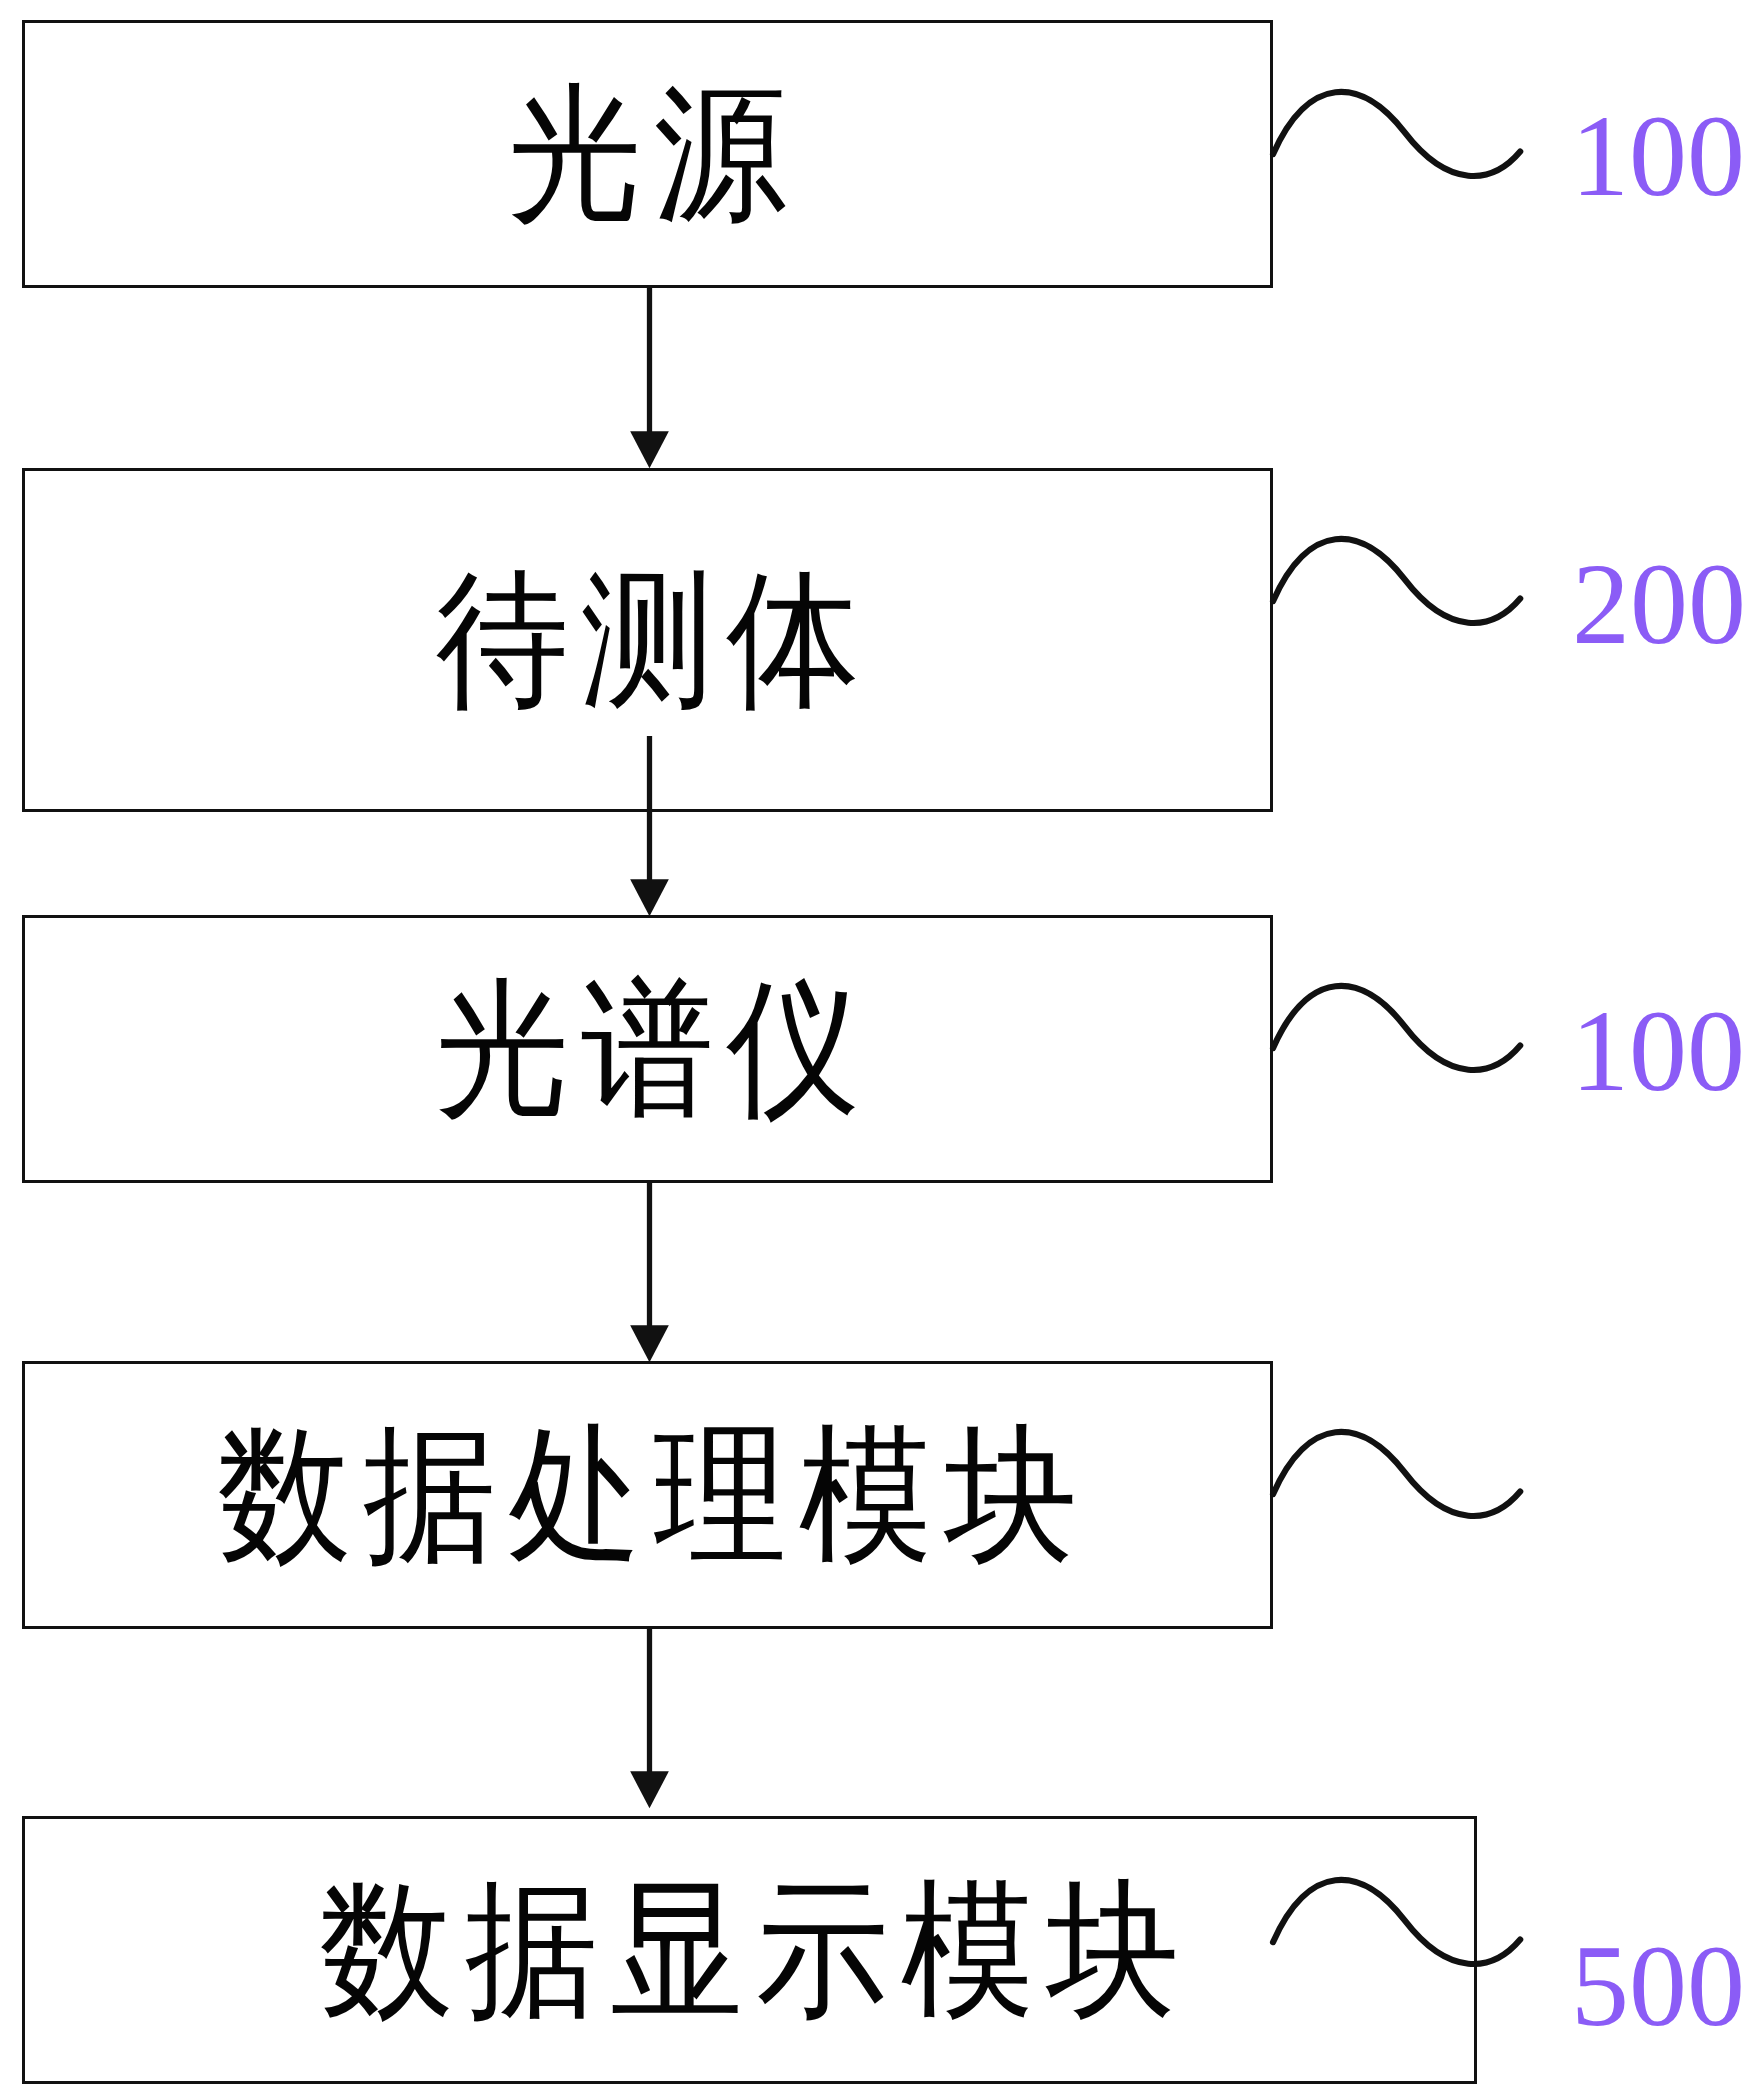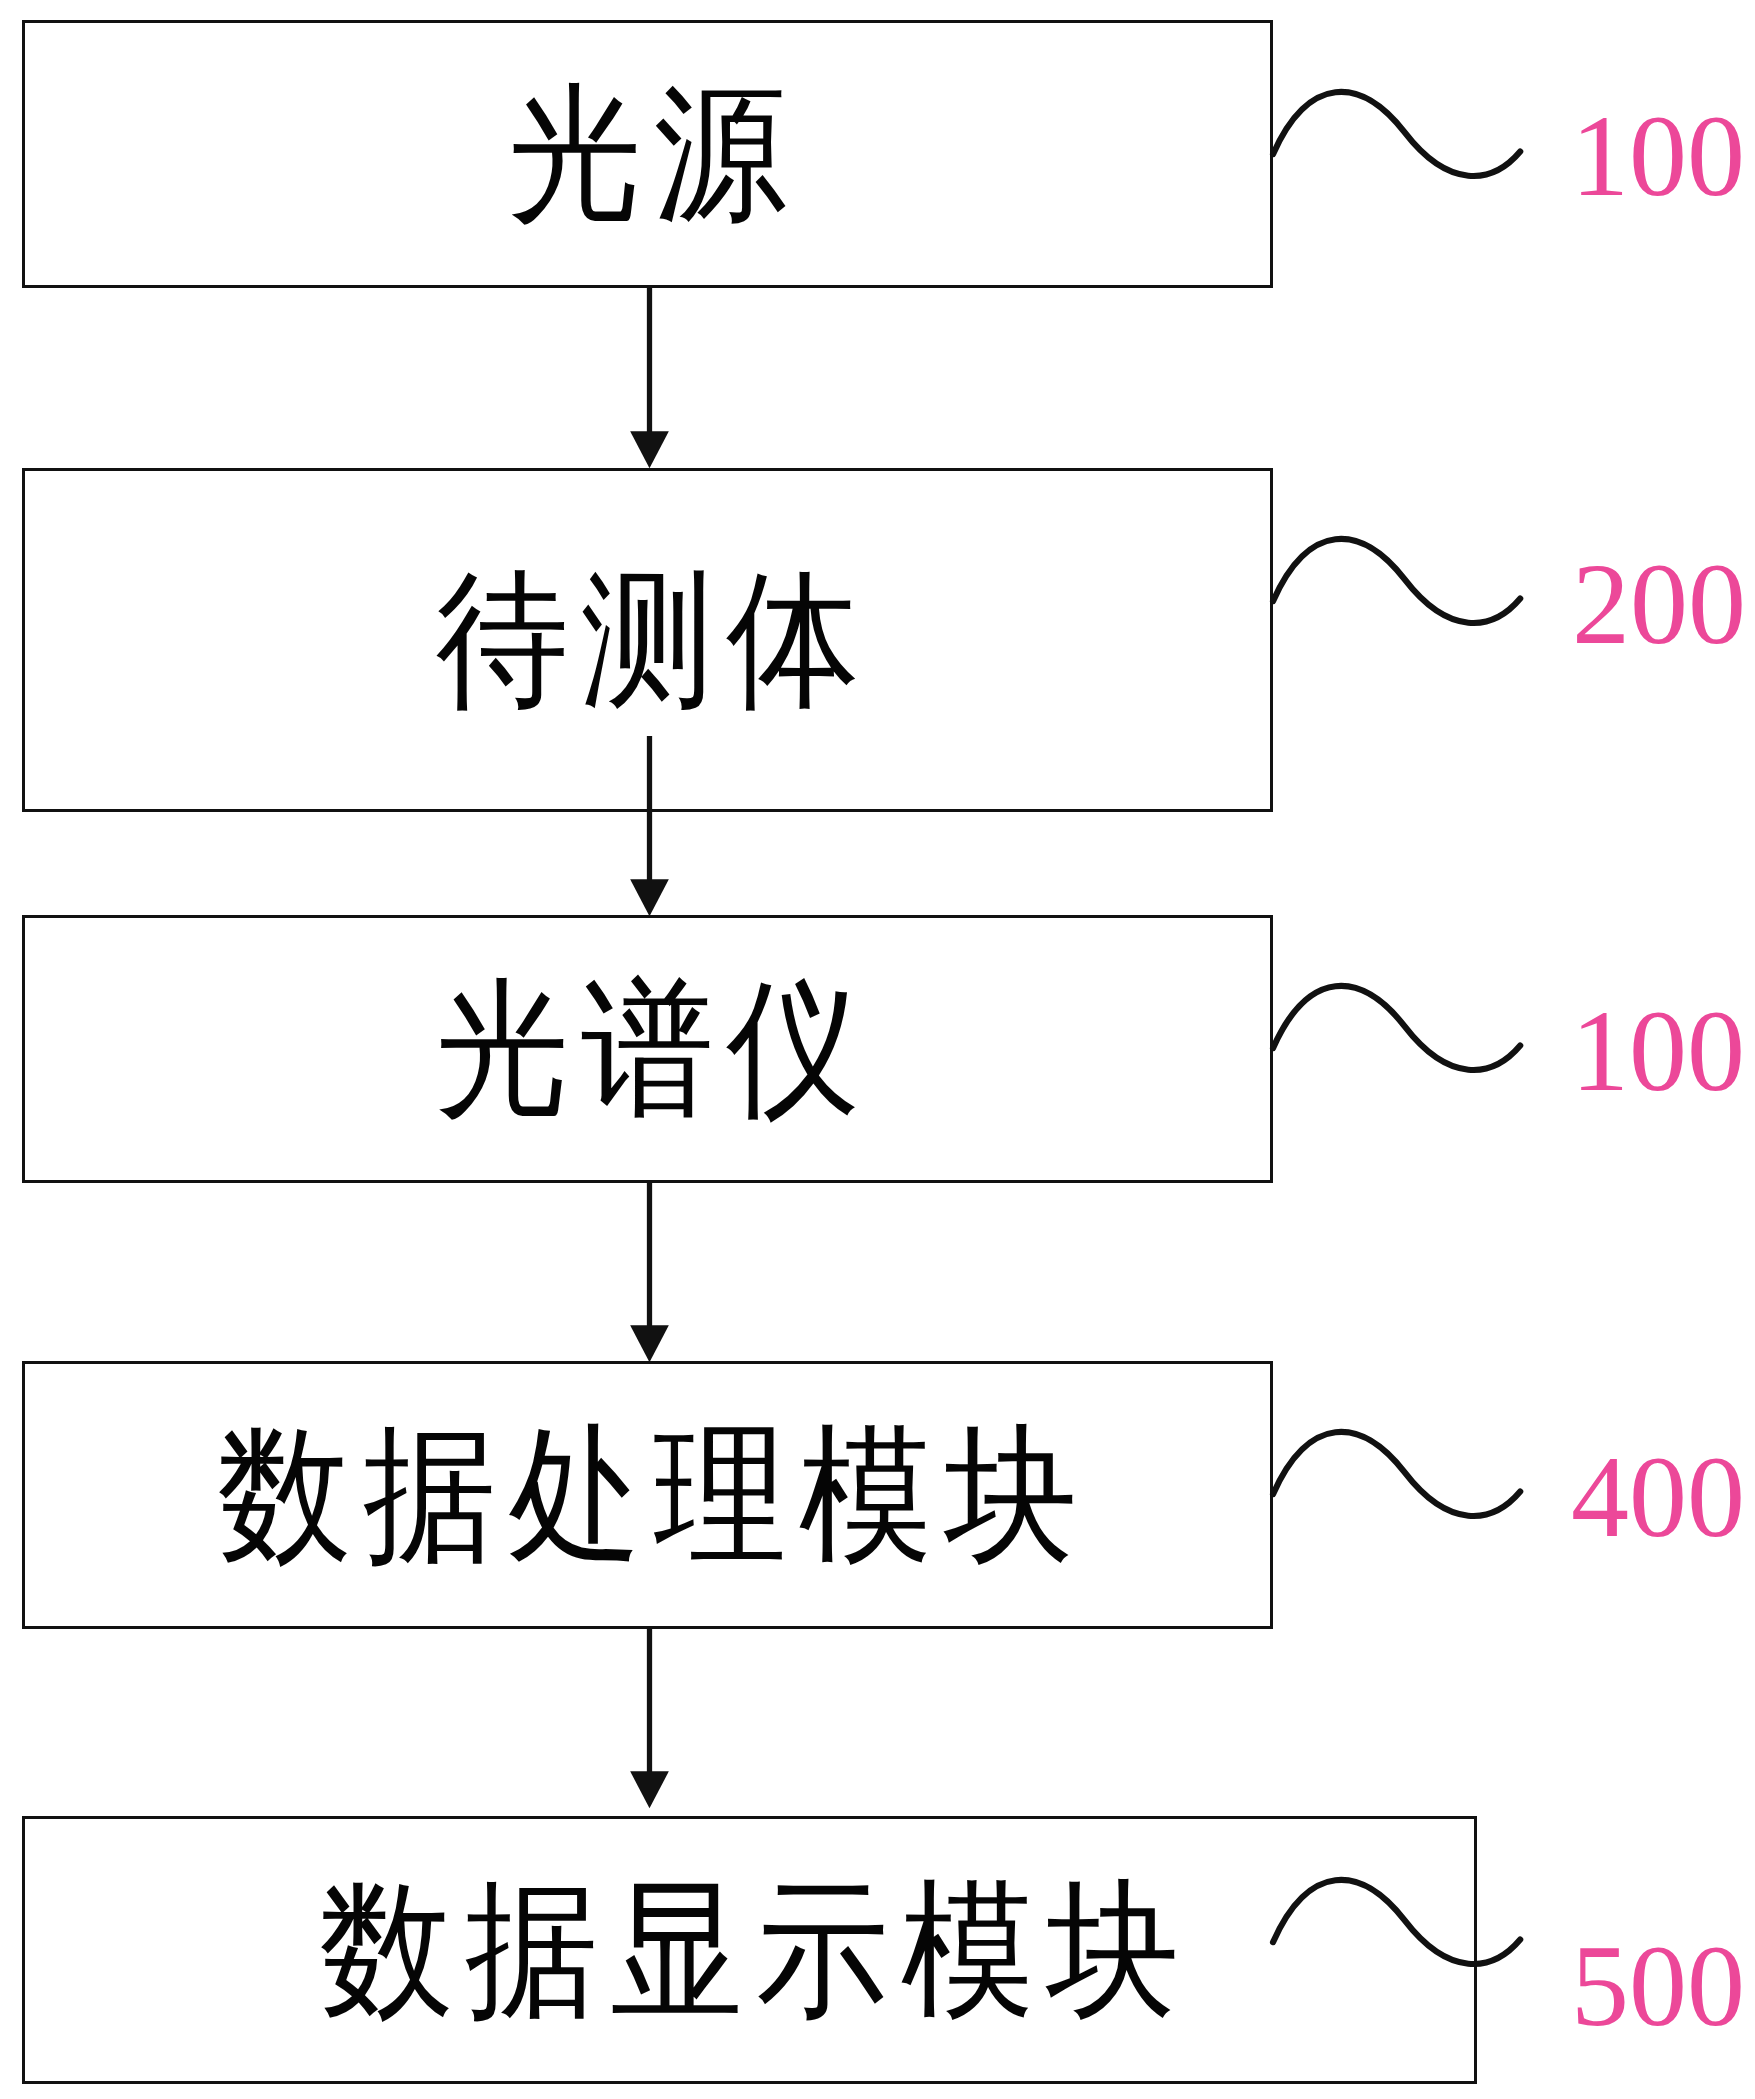--- a/index.html
+++ b/index.html
@@ -34,21 +34,21 @@
     text-indent: 12.3px;
     white-space: nowrap;
     font-weight: 400;
     transform: scaleY(1.12);
   }
   .ref-number {
     position: absolute;
     font-family: "Liberation Serif", "DejaVu Serif", serif;
     font-size: 116px;
     line-height: 1;
-    color: #ec4899;
+    color: #8b5cf6;
     white-space: nowrap;
   }
   .leader-svg {
     position: absolute;
     overflow: visible;
   }
   .arrow-svg {
     position: absolute;
     overflow: visible;
   }
@@ -96,21 +96,20 @@
     <line x1="30" y1="0" x2="30" y2="172" stroke="#111111" stroke-width="6"></line>
     <path d="M 8 163 L 52 163 L 30 205 Z" fill="#111111"></path>
   </svg>
 
   <div class="node-box" style="left:22px; top:1361px; width:1251px; height:268px;">
     <span class="node-label">数据处理模块</span>
   </div>
   <svg class="leader-svg" style="left:1273px; top:1393px; width:263px; height:176px;" viewBox="0 0 300 200">
     <path d="M 0 115 C 40 25, 100 25, 150 90 C 200 155, 250 150, 282 112" fill="none" stroke="#111111" stroke-width="7" stroke-linecap="round"></path>
   </svg>
-  <div class="ref-number" style="left:1571px; top:1439px;">400</div>
 
   <svg class="arrow-svg" style="left:623px; top:1628px; width:53px; height:182px;" viewBox="0 0 60 207">
     <line x1="30" y1="0" x2="30" y2="172" stroke="#111111" stroke-width="6"></line>
     <path d="M 8 163 L 52 163 L 30 205 Z" fill="#111111"></path>
   </svg>
 
   <div class="node-box" style="left:22px; top:1808px; width:1455px; height:268px;margin-top:8px;">
     <span class="node-label">数据显示模块</span>
   </div>
   <svg class="leader-svg" style="left:1273px; top:1841px; width:263px; height:176px;" viewBox="0 0 300 200">

